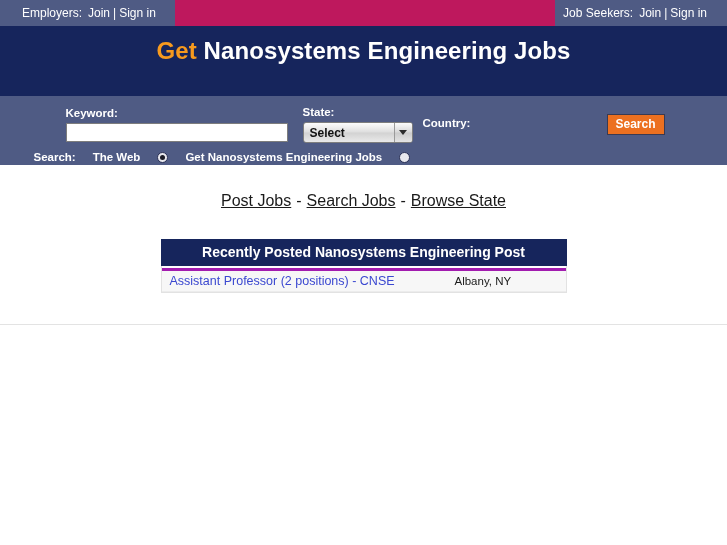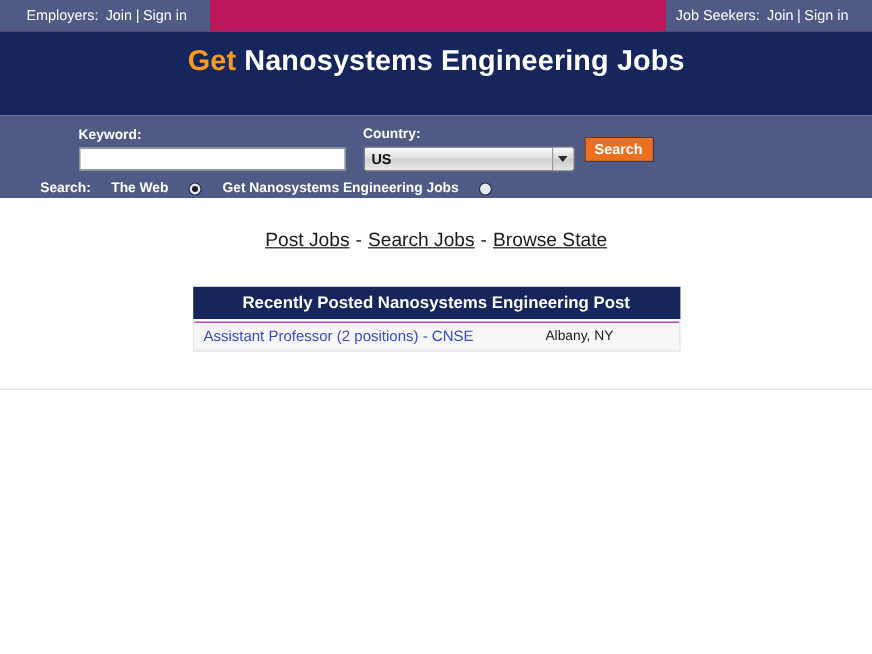--- a/index.html
+++ b/index.html
@@ -248,21 +248,21 @@
     line-height: 27px;
   }
   .panel-body {
     border: 1px solid #e2e2e2;
     border-top: none;
     background: #ffffff;
     padding-top: 2px;
   }
   .job-row {
     background: #f7f7f7;
-    border-top: 1px solid #a21caf;
+    border-top: 3px solid #a21caf;
     border-bottom: 1px solid #ececec;
     display: flex;
     align-items: center;
     height: 24px;
     padding: 0 8px;
     box-sizing: border-box;
   }
   .job-title {
     color: #3b48d0;
     font-size: 12.5px;
@@ -316,29 +316,32 @@
 
 <div class="searchband">
   <div class="search-inner">
     <div class="field-row">
 
       <div class="f-keyword">
         <label class="field-label">Keyword:</label>
         <input class="keyword-input" type="text" placeholder="" style="">
       </div>
 
-
-      <div class="f-country">
-        <label class="field-label">Country:</label>
+      <div class="f-state">
+        <label class="field-label">State:</label>
         <div class="selectwrap">
-          <span>US</span>
+          <span>Select</span>
           <span class="sel-arrowbox">
             <span class="sel-arrow"></span>
           </span>
         </div>
+      </div>
+
+      <div class="f-country">
+        <label class="field-label">Country:</label>
       </div>
 
       <button class="search-btn">Search</button>
     </div>
 
     <div class="radio-line">
       <span>Search:</span>
       <span class="scope-name">The Web</span>
       <span class="rb checked"></span>
       <span class="scope-name">Get Nanosystems Engineering Jobs</span>

